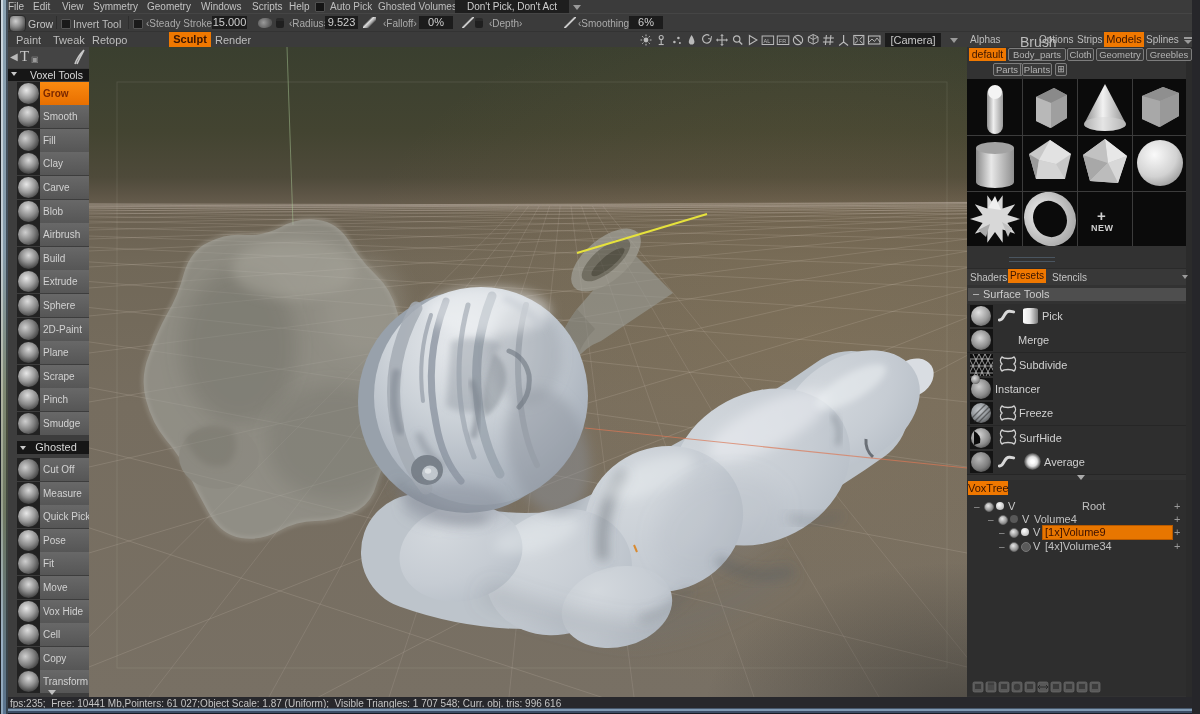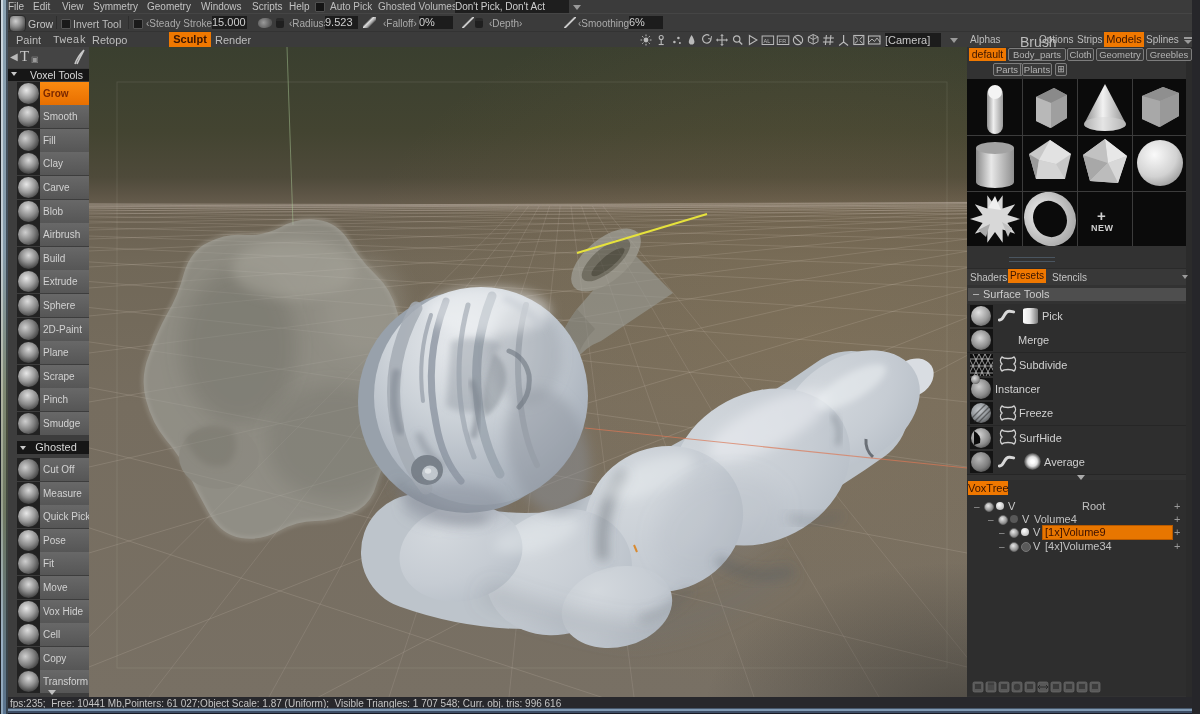--- a/index.html
+++ b/index.html
@@ -1,21 +1,21 @@
 <!DOCTYPE html>
 <html><head><meta charset="utf-8">
 <style>
   html,body{margin:0;padding:0;}
   body{width:1200px;height:714px;position:relative;overflow:hidden;
        background:#3b3b3b;font-family:"Liberation Sans",sans-serif;
        -webkit-font-smoothing:antialiased;}
   .abs{position:absolute;}
   .txt{color:#bdbdbd;font-size:11px;white-space:nowrap;}
   .s10{font-size:10px !important;}
-  .vbox{background:#1c1c1c;color:#cfcfcf;border-radius:0;text-align:left;
+  .vbox{background:#1c1c1c;color:#cfcfcf;border-radius:0;text-align:center;
         font-size:11px;}
   .cb{width:8px;height:8px;background:#1a1a1a;border:1px solid #555;border-radius:1px;}
   .tab-orange{background:#f07800;color:#3a1500;border-radius:0;font-weight:bold;}
   .toolbtn{position:absolute;left:9px;width:78px;height:23px;
      background:linear-gradient(#6a6a6a,#585858);color:#d2d2d2;font-size:11px;}
   .toolbtn .lbl{position:absolute;left:26px;top:6px;white-space:nowrap;font-size:10px;}
   .ticon{position:absolute;left:0px;top:0px;width:23px;height:23px;background:#222;}
   .sph{position:absolute;border-radius:50%;}
   .catbtn{position:absolute;border:1px solid #7d7d7d;border-radius:2px;color:#b4b4b4;
      font-size:9.5px;text-align:center;background:#3a3a3a;overflow:hidden;}
@@ -57,21 +57,21 @@
   <div class="abs" style="left:462px;top:3px;width:12px;height:11px;background:linear-gradient(135deg,transparent 42%,#b8b8b8 46%,#d8d8d8 54%,transparent 58%);"></div>
   <div class="abs" style="left:475px;top:4px;width:8px;height:7px;background:#1f1f1f;border-radius:2px;border-top:3px solid #2a2a2a;"></div>
   <div class="abs txt s10" style="left:489px;top:4px;color:#aaaaaa;">‹Depth›</div>
   <div class="abs vbox" style="left:521px;top:2px;width:34px;height:16px;line-height:13px;margin-top:40px;">25%</div>
   <div class="abs" style="left:564px;top:3px;width:12px;height:11px;background:linear-gradient(135deg,transparent 42%,#b8b8b8 46%,#d8d8d8 54%,transparent 58%);"></div>
   <div class="abs txt s10" style="left:578px;top:4px;color:#aaaaaa;">‹Smoothing›</div>
   <div class="abs vbox" style="left:629px;top:2px;width:34px;height:13px;line-height:13px;">6%</div>
 </div>
 <div class="abs" id="row3" style="left:0;top:31px;width:1200px;height:16px;background:#3b3b3b;border-top:1px solid #333;">
   <div class="abs txt" style="left:16px;top:2px;">Paint</div>
-  <div class="abs txt" style="left:53px;top:2px;font-family:Liberation Mono, monospace;">Tweak</div>
+  <div class="abs txt" style="left:53px;top:2px;">Tweak</div>
   <div class="abs txt" style="left:92px;top:2px;">Retopo</div>
   <div class="abs txt" style="left:142px;top:2px;margin-top:46px;">UV</div>
   <div class="abs tab-orange" style="left:169px;top:0px;width:42px;height:15px;line-height:15px;text-align:center;font-size:11px;">Sculpt</div>
   <div class="abs txt" style="left:215px;top:2px;text-align:center;">Render</div>
   <svg class="abs" style="left:639px;top:1px;" width="245" height="14" viewBox="0 0 245 14">
       <g transform="translate(0,0)">
         <circle cx="7" cy="7" r="2.4" fill="#b9b9b9"></circle>
         <g stroke="#b9b9b9" stroke-width="1">
           <line x1="7" y1="1.5" x2="7" y2="3.2"></line>
           <line x1="7" y1="10.8" x2="7" y2="12.5"></line>

